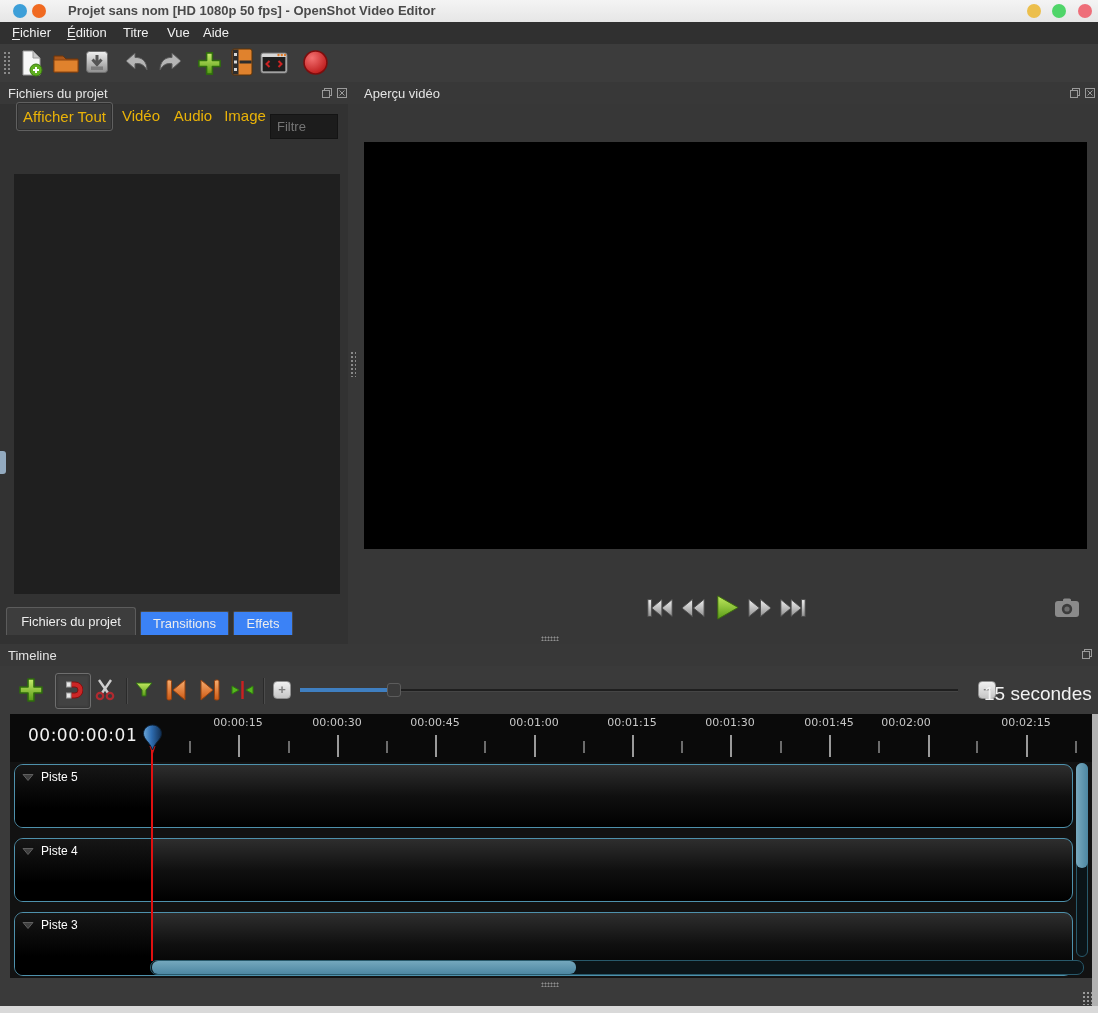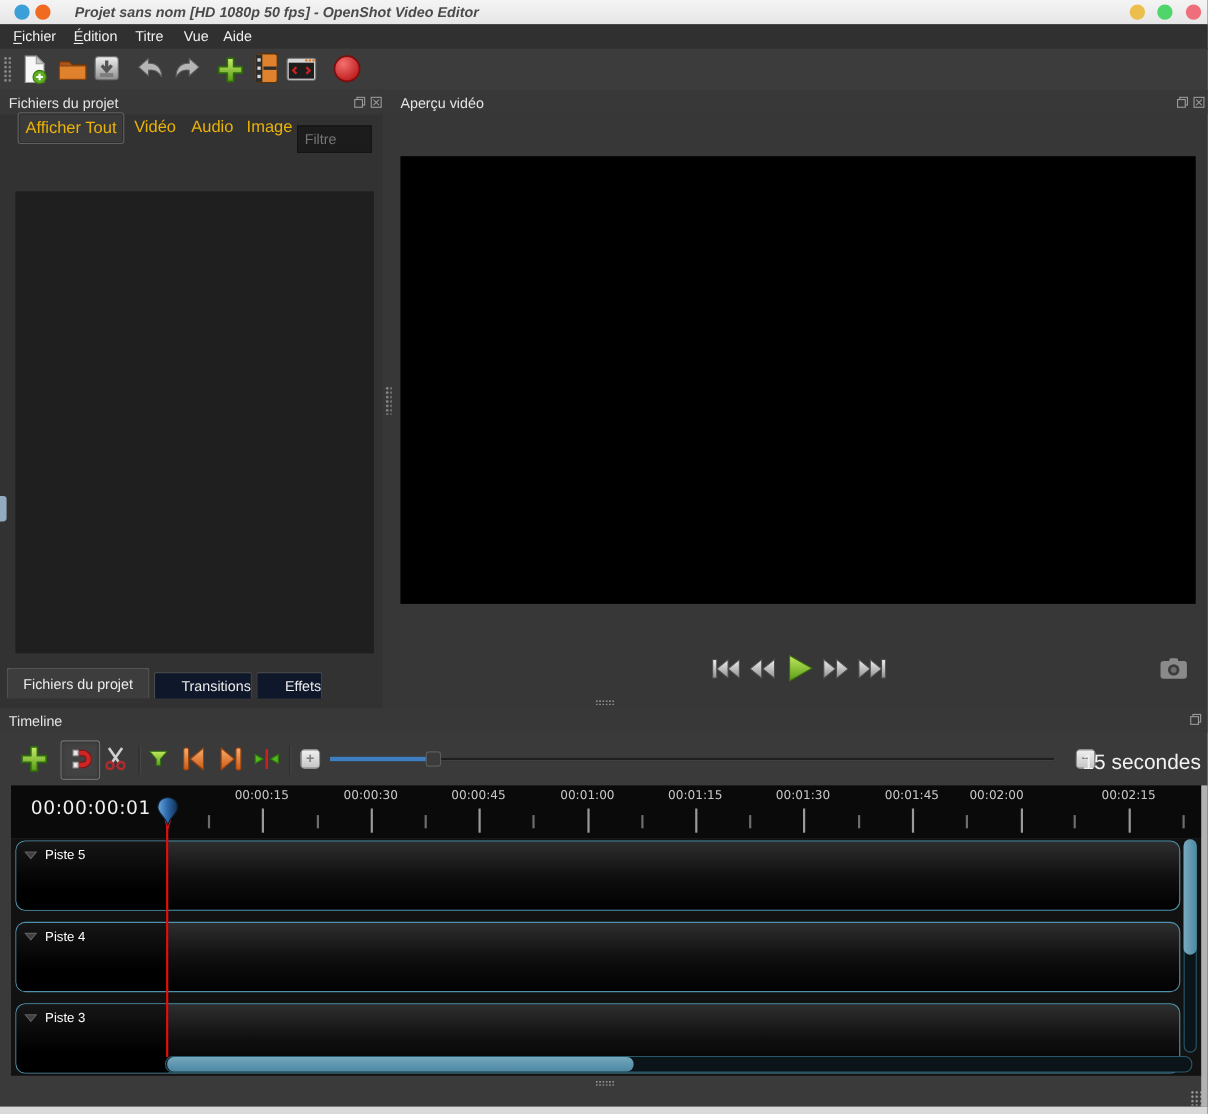--- a/index.html
+++ b/index.html
@@ -1,20 +1,20 @@
 <!DOCTYPE html>
 <html><head>
 <meta charset="utf-8">
 <style>
   html,body{margin:0;padding:0;background:#c9c9c9;font-family:"Liberation Sans",sans-serif;}
   #win{position:relative;width:1098px;height:1013px;background:#3a3a3a;overflow:hidden;}
   .abs{position:absolute;}
   
   .titlebar{position:absolute;left:0;top:0;width:1098px;height:22px;background:linear-gradient(#f4f4f4,#e6e6e6);border-bottom:1px solid #bdbdbd;}
-  .title-text{position:absolute;left:68px;top:3px;font-size:13px;font-weight:bold;color:#4a4a4a;white-space:nowrap;font-style:italic;}
+  .title-text{position:absolute;left:68px;top:3px;font-size:13px;font-weight:bold;color:#4a4a4a;white-space:nowrap;}
   .tl-circle{position:absolute;top:4px;width:14px;height:14px;border-radius:50%;}
   
   .menubar{position:absolute;left:0;top:22px;width:1098px;height:22px;background:#303030;border-bottom:1px solid #262626;text-align:center;}
   .menu-item{position:absolute;top:0;height:22px;line-height:22px;color:#f0f0f0;font-size:13px;padding:0 6px;}
   .mn{text-decoration:underline;text-underline-offset:2px;}
   
   .toolbar{position:absolute;left:0;top:44px;width:1098px;height:38px;background:#3c3c3c;border-bottom:1px solid #2e2e2e;}
   .tsep{position:absolute;top:50px;width:1px;height:26px;background:#2a2a2a;border-right:1px solid #4c4c4c;}
   .dots-v{background-image:radial-gradient(#8a8a8a 1px,transparent 1.3px);background-size:4px 4px;}
   
@@ -23,21 +23,21 @@
   
   .filter-btn{position:absolute;top:102px;height:27px;line-height:27px;text-align:center;color:#eab308;font-size:15px;}
   .filter-btn.checked{border:1px solid #606060;border-radius:3px;background:#3a3a3a;box-shadow:inset 0 0 0 1px #2e2e2e;}
   .filter-input{position:absolute;left:270px;top:114px;width:68px;height:25px;background:#1c1c1c;border:1px solid #141414;color:#bdbdbd;font-size:13px;padding:0 6px;box-sizing:border-box;outline:none;}
   .filter-input::placeholder{color:#757575;}
   .thead{position:absolute;left:14px;top:152px;width:326px;height:22px;background:linear-gradient(#474747,#3a3a3a);border:1px solid #2b2b2b;box-sizing:border-box;display:flex;}
   .thead .cell{height:100%;line-height:20px;font-size:13px;color:#f2f2f2;border-right:1px solid #2b2b2b;padding-left:5px;box-sizing:border-box;}
   .tbody{position:absolute;left:14px;top:174px;width:326px;height:420px;background:#1f1f1f;}
   .tab{position:absolute;font-size:13px;color:#ededed;text-align:center;box-sizing:border-box;}
   .tab.active{background:#3d3d3d;border:1px solid #5c5c5c;border-bottom:none;border-radius:3px 3px 0 0;}
-  .tab.idle{background:#0f172a;border:1px solid #4a4a4a;border-bottom:none;border-radius:2px 2px 0 0;text-align:right;}
+  .tab.idle{background:#3b82f6;border:1px solid #4a4a4a;border-bottom:none;border-radius:2px 2px 0 0;}
   
   .ruler{position:absolute;left:10px;top:714px;width:1083px;height:48px;background:#0a0a0a;}
   .timecode{position:absolute;left:18px;top:11px;font-size:17px;color:#f2f2f2;font-family:"DejaVu Sans",sans-serif;letter-spacing:.5px;}
   .tlabel{position:absolute;top:2px;width:70px;text-align:center;font-size:11px;color:#c8c8c8;font-family:"DejaVu Sans",sans-serif;}
   .tick{position:absolute;top:21px;width:2px;height:22px;background:#9a9a9a;}
   .mtick{position:absolute;top:27px;width:2px;height:12px;background:#6c6c6c;}
   .tracks{position:absolute;left:10px;top:762px;width:1083px;height:216px;background:#121212;}
   .track{position:absolute;left:4px;width:1059px;height:64px;border:1px solid #4e91ac;border-radius:9px;background:linear-gradient(180deg,#2e2e2e 0%,#101010 50%,#000 100%);box-sizing:border-box;}
   .track-head{position:absolute;left:0;top:0;bottom:0;width:138px;background:linear-gradient(180deg,#161616,#000 70%);border-radius:8px 0 0 8px;}
   .track-label{position:absolute;left:26px;top:5px;font-size:12px;color:#fdfdfd;}

